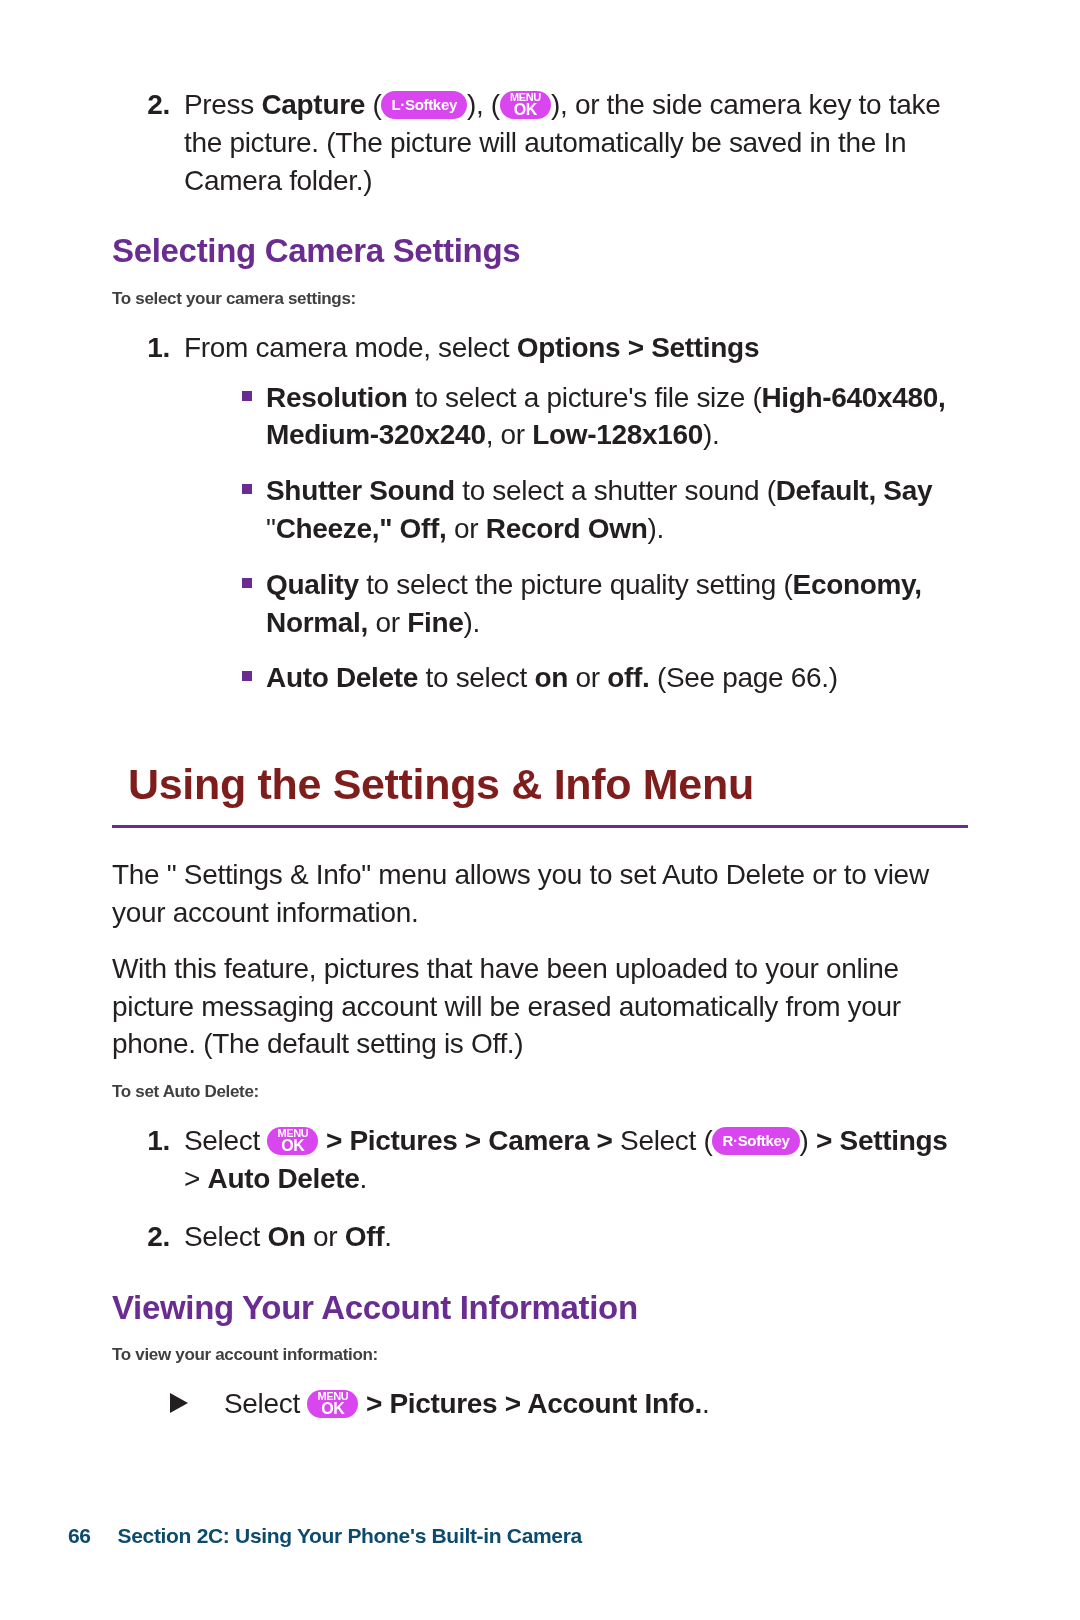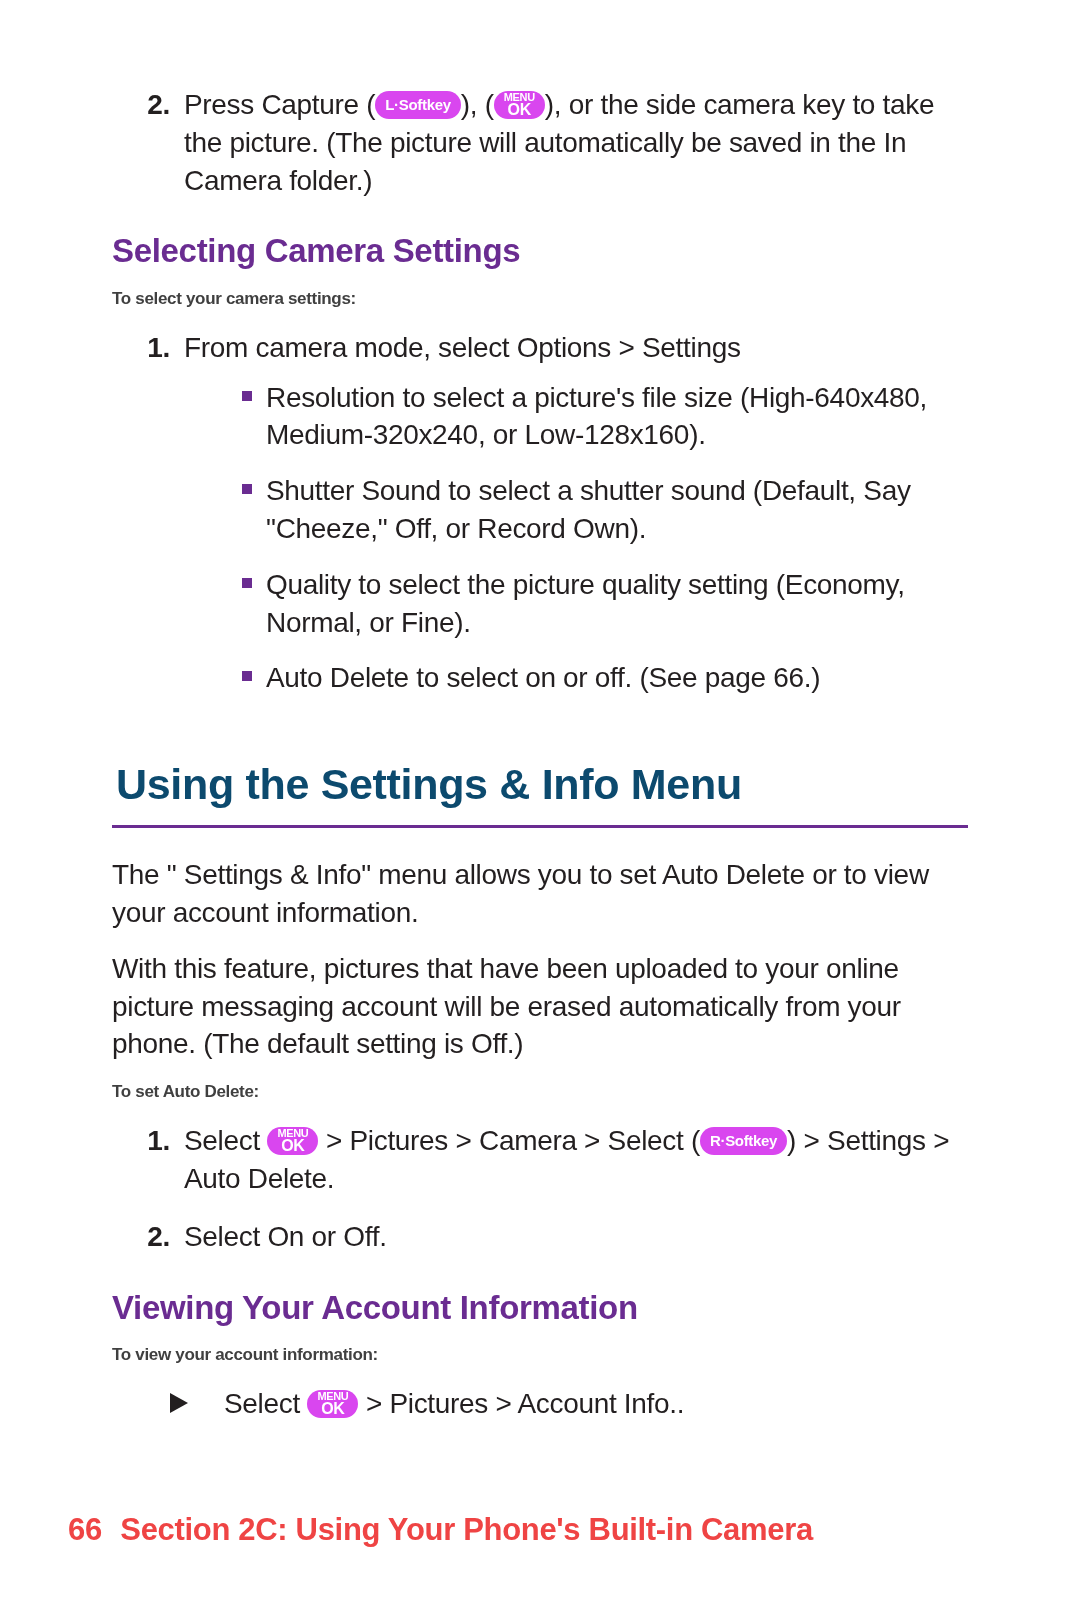--- a/index.html
+++ b/index.html
@@ -28,21 +28,21 @@
   .ol-num {
     width: 58px;
     flex: 0 0 58px;
     text-align: right;
     padding-right: 14px;
     font-weight: 700;
   }
   .ol-body {
     flex: 1;
   }
-  .bold { font-weight: 400; }
+  .bold { font-weight: 700; }
   .pill {
     display: inline-flex;
     align-items: center;
     justify-content: center;
     background: #d946ef;
     color: #fff;
     border-radius: 999px;
     height: 28px;
     padding: 0 10px;
     font-size: 15px;
@@ -59,24 +59,24 @@
     padding: 0 10px;
   }
   .pill.menu .sub { font-size: 16px; }
   .h2 {
     color: #6a2c91;
     font-weight: 700;
     font-size: 33px;
     margin: 30px 0 14px 0;
   }
   .h1 {
-    color: #0c4a6e;
+    color: #7f1d1d;
     font-weight: 700;
     font-size: 43px;
-    margin: 40px 0 0 4px;
+    margin: 40px 0 0 16px;
     padding-bottom: 8px;
   }
   .hr {
     border: none;
     border-bottom: 3px solid #6a2c91;
     margin: 4px 0 28px 0;
   }
   .intro-bold {
     color: #404040;
     font-weight: 700;
@@ -102,23 +102,23 @@
     border-bottom: 10px solid transparent;
     border-left: 18px solid #231f20;
     margin: 8px 18px 0 34px;
     flex: 0 0 18px;
   }
   .footer {
     position: absolute;
     bottom: 72px;
     left: 68px;
     right: 112px;
-    font-size: 31px;
-    font-weight: 700;
-    color: #ef4444;
+    font-size: 21px;
+    font-weight: 700;
+    color: #0c4a6e;
   }
   .footer .pn {
     display: inline-block;
     width: 44px;
   }
   .para {
     margin: 0 0 18px 0;
   }
 </style>
 </head>

